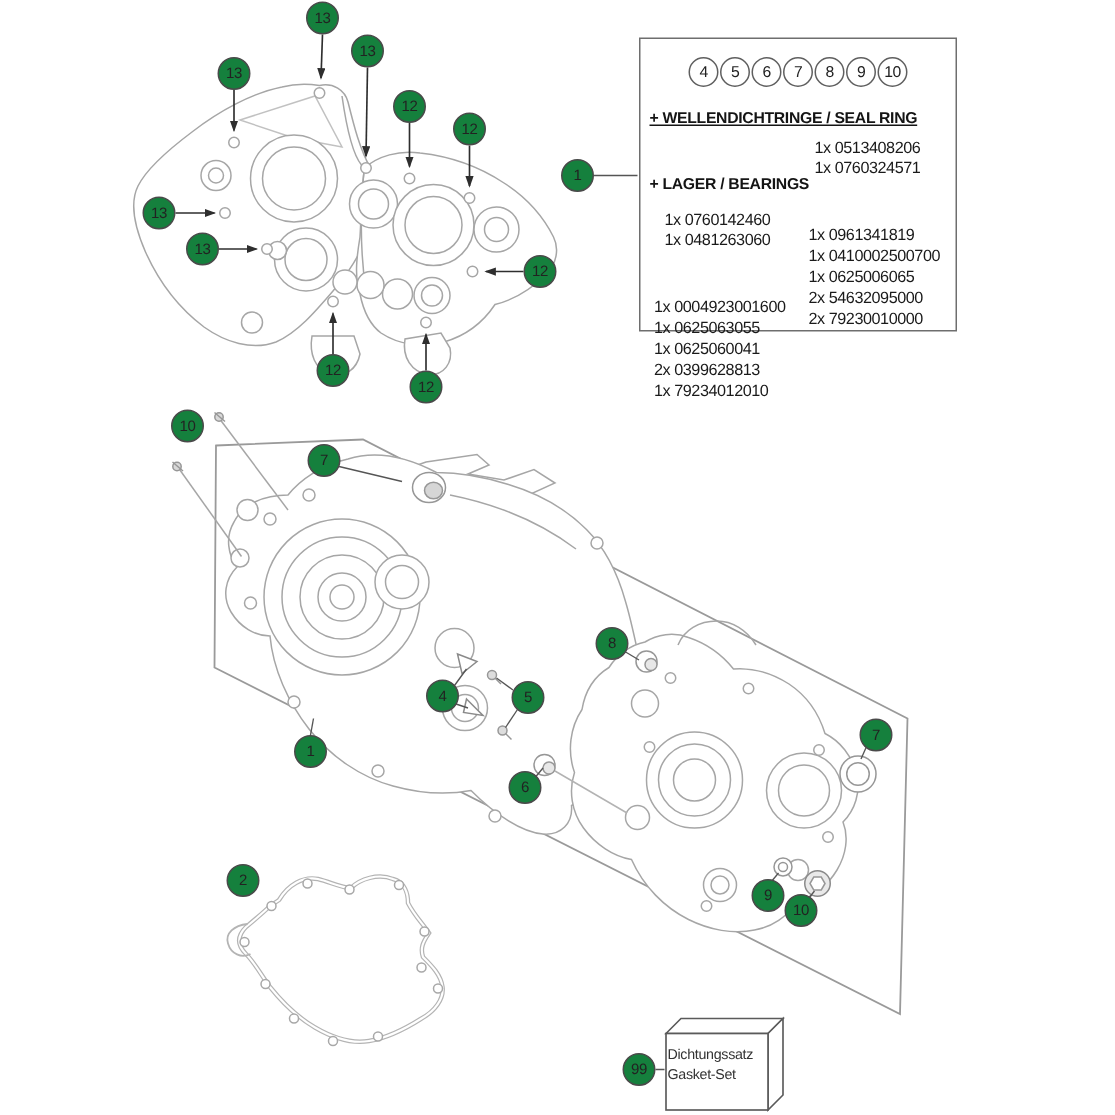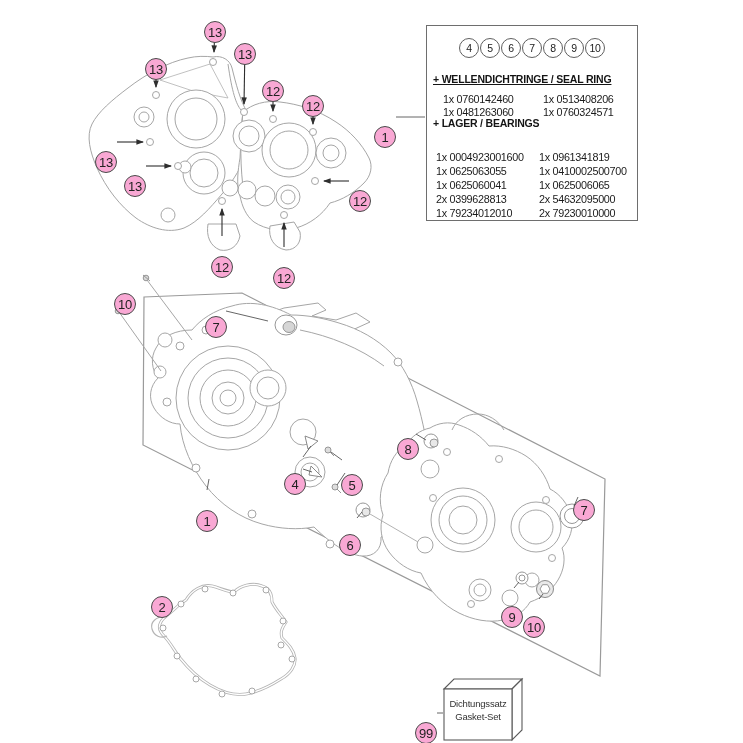--- a/index.html
+++ b/index.html
@@ -1,39 +1,39 @@
 <!DOCTYPE html>
 <html><head>
 <meta charset="utf-8">
 <style>
   html,body{margin:0;padding:0;background:#fff;}
   .stage{position:relative;width:743px;height:743px;background:#fff;overflow:hidden;
          font-family:"Liberation Sans",sans-serif;}
   .art{position:absolute;left:0;top:0;z-index:1;}
   
   .co{position:absolute;width:22px;height:22px;border:1.4px solid #4a4a4a;border-radius:50%;
-      background:#f9a8d4;display:flex;align-items:center;justify-content:center;
-      font-size:13px;color:#222;z-index:6;letter-spacing:-0.3px;box-sizing:border-box;margin-top:20px;}
+      background:#15803d;display:flex;align-items:center;justify-content:center;
+      font-size:10px;color:#222;z-index:6;letter-spacing:-0.3px;box-sizing:border-box;}
   
   .infobox{position:absolute;left:426px;top:25px;width:212px;height:196px;
            border:1.5px solid #6e6e6e;background:#fff;z-index:5;box-sizing:border-box;}
   .refs{position:absolute;top:12px;left:0;right:0;display:flex;justify-content:center;gap:1px;}
   .ref{width:20px;height:20px;border:1.2px solid #5f5f5f;border-radius:50%;background:#fff;
        display:flex;align-items:center;justify-content:center;font-size:10.5px;color:#222;
        box-sizing:border-box;letter-spacing:-0.4px;}
   .sec-title{position:absolute;left:6px;font-size:10.5px;font-weight:bold;color:#141414;
              letter-spacing:-0.2px;white-space:nowrap;}
   .t1{top:47px;text-decoration:underline;} .t2{top:91px;}
   .prow{position:absolute;display:flex;font-size:10.8px;color:#1a1a1a;letter-spacing:-0.3px;
         white-space:nowrap;line-height:11px;}
-  .prow .c1{display:inline-block;}
+  .prow .c1{display:inline-block;margin-top:48px;}
   .s1 .c1{width:100px;} .s1{left:16px;}
   .s2 .c1{width:103px;} .s2{left:9px;}
   
-  .gtext{position:absolute;left:445px;top:698px;width:66px;text-align:center;z-index:5;
+  .gtext{position:absolute;left:445px;top:698px;width:66px;z-index:5;
          font-size:9.5px;color:#333;line-height:12.5px;letter-spacing:-0.2px;}
 </style>
 </head>
 <body>
 
 <div class="stage">
 
   <svg class="art" width="743" height="743" viewBox="0 0 743 743">
     <defs>
       <marker id="ah" markerWidth="7" markerHeight="5" refX="6" refY="2.5" orient="auto">

